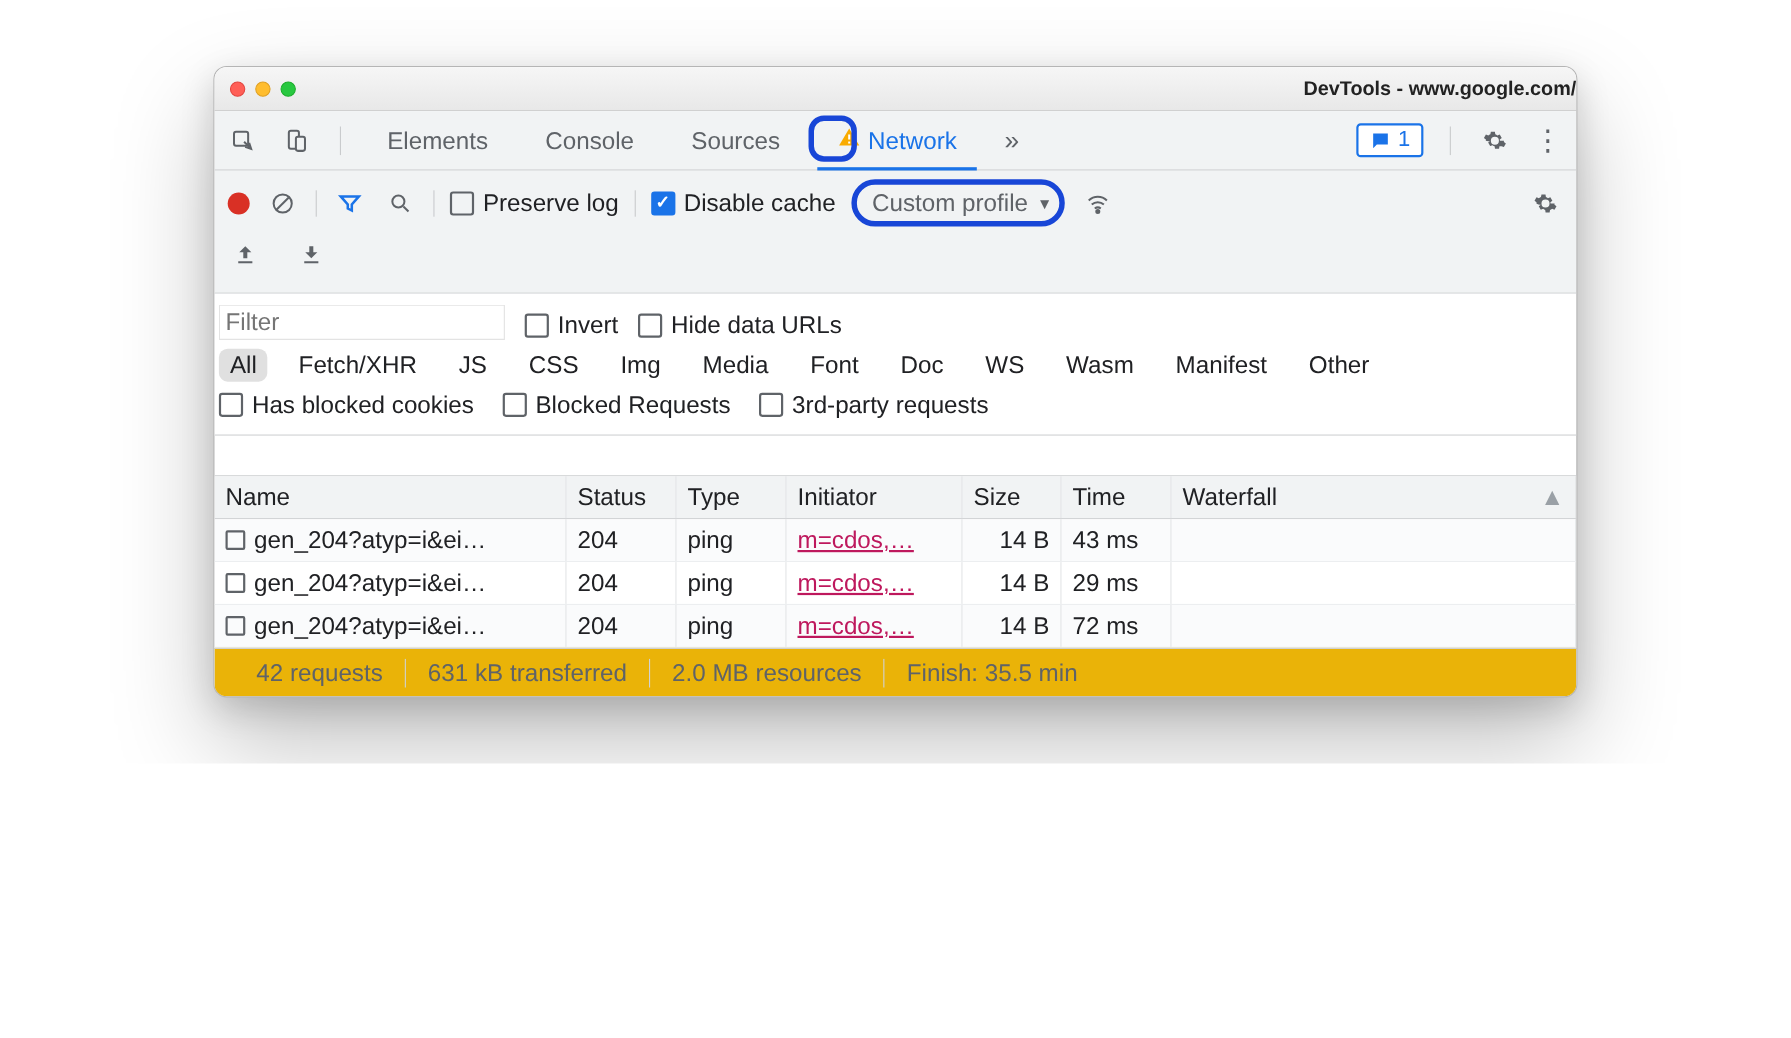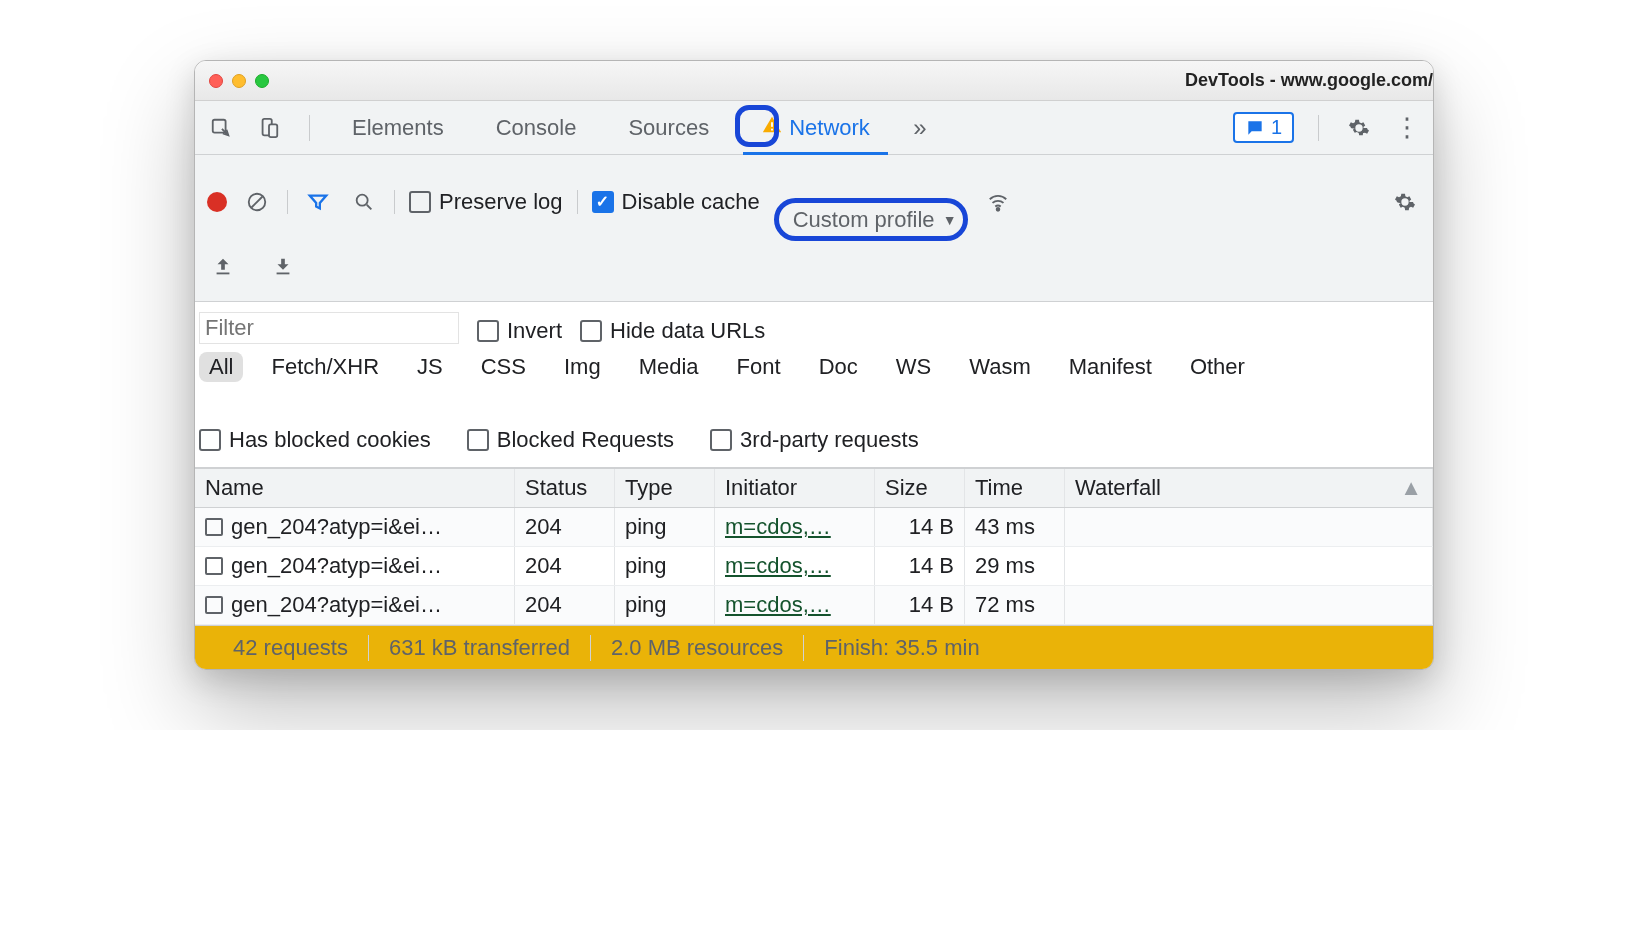--- a/index.html
+++ b/index.html
@@ -52,47 +52,47 @@
     padding:8px 12px 18px 12px; display:flex; flex-direction:column; gap:6px; font-size:22px; color:#202124;
   }
   .row1 { display:flex; align-items:center; gap:14px; }
   .record { width:20px; height:20px; border-radius:50%; background:#d93025; }
   .chk { width:22px; height:22px; border:2px solid #5f6368; border-radius:3px; display:inline-flex; align-items:center; justify-content:center; flex-shrink:0; }
   .chk.checked { background:#1a73e8; border-color:#1a73e8; }
   .chk.checked::after { content:"✓"; color:#fff; font-size:16px; font-weight:bold; line-height:1; }
   .label-pair { display:flex; align-items:center; gap:8px; cursor:pointer; }
   .throttle-wrap {
     border:5px solid #1846d7; border-radius:22px; padding:2px 6px;
-    display:flex; align-items:center; background:#f1f3f4;margin-top:35px;
+    display:flex; align-items:center; background:#f1f3f4;
   }
   .throttle-select {
     appearance:none; border:none; background:transparent; font-size:22px; color:#5f6368;
     padding:2px 30px 2px 8px; cursor:pointer;
   }
   .throttle-wrap .tri { color:#5f6368; font-size:14px; margin-left:-22px; pointer-events:none; }
   .row2 { display:flex; align-items:center; gap:28px; padding-top:4px; }
 
   .filterbar {
     border-bottom:1px solid #cfd1d3; background:#fff; font-size:22px; color:#202124;
     padding:6px 0 10px 0;
   }
   .filterbar .frow { display:flex; align-items:flex-end; gap:18px; padding:4px 4px; flex-wrap:wrap; }
   .filter-input { width:260px; height:32px; border:none; background:#fff; font-size:22px; color:#5f6368; padding:0 6px; box-shadow: inset 0 0 0 1px #e3e3e3; }
   .pill { padding:2px 10px; border-radius:8px; cursor:pointer; }
   .pill.active { background:#e0e0e0; }
 
-  .table { border-top:1px solid #cfd1d3; font-size:22px; color:#202124; }
+  .table { border-top:1px solid #cfd1d3; font-size:22px; color:#202124;margin-top:36px; }
   .thead, .trow { display:grid; grid-template-columns: 320px 100px 100px 160px 90px 100px 1fr; }
   .thead { background:#f1f3f4; border-bottom:1px solid #cfd1d3; }
   .th, .td { padding:6px 10px; border-right:1px solid #e3e5e7; white-space:nowrap; overflow:hidden; text-overflow:ellipsis; }
   .th { font-weight:400; color:#202124; display:flex; align-items:center; gap:6px; }
   .th.last { display:flex; justify-content:space-between; }
   .trow { border-bottom:1px solid #eceef0; background:#fff; }
   .trow:nth-child(odd) { background:#fafbfc; }
-  .initiator { text-decoration:underline; color:#14532d; }
+  .initiator { text-decoration:underline; color:#be185d; }
   .name-cell { display:flex; align-items:center; gap:8px; }
   .file-icon { width:18px; height:18px; border:2px solid #5f6368; border-radius:2px; flex-shrink:0; }
   .size-cell { text-align:right; }
 
   .statusbar {
     display:flex; align-items:center; gap:0; height:44px; font-size:22px; color:#5f6368;
     border-top:1px solid #cfd1d3; background:#eab308; padding:0 18px;
   }
   .statusbar .seg { padding:0 20px; }
   .statusbar .vline { width:1px; height:26px; background:#d0d2d4; }
@@ -252,21 +252,21 @@
       <span class="pill">CSS</span>
       <span class="pill">Img</span>
       <span class="pill">Media</span>
       <span class="pill">Font</span>
       <span class="pill">Doc</span>
       <span class="pill">WS</span>
       <span class="pill">Wasm</span>
       <span class="pill">Manifest</span>
       <span class="pill">Other</span>
     </div>
-    <div class="frow" style="gap:36px;margin-top:37px;">
+    <div class="frow" style="gap:26px;">
       <div class="label-pair">
         <span class="chk"></span>
         <span>Has blocked cookies</span>
       </div>
       <div class="label-pair">
         <span class="chk"></span>
         <span>Blocked Requests</span>
       </div>
       <div class="label-pair">
         <span class="chk"></span>

